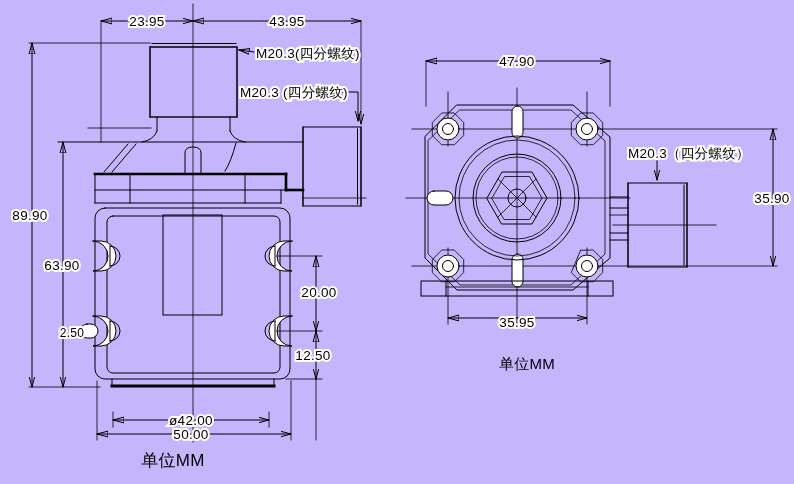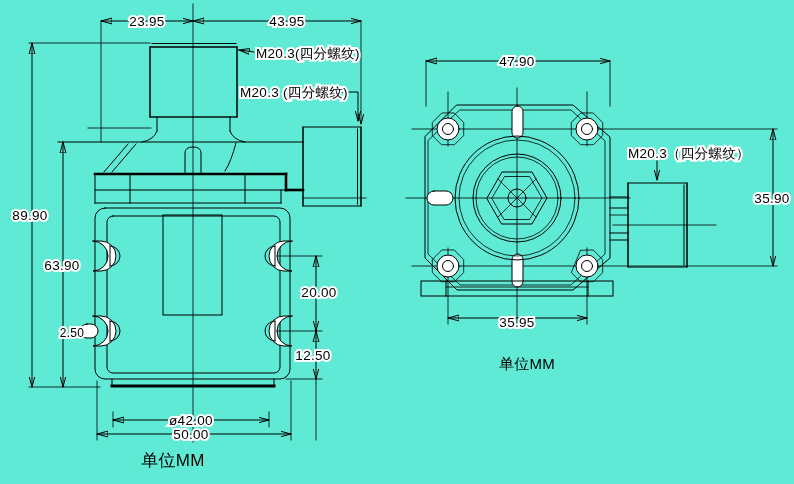--- a/index.html
+++ b/index.html
@@ -1,16 +1,16 @@
 <!DOCTYPE html>
 <html><head>
 <meta charset="utf-8">
 <style>
   html,body{margin:0;padding:0;background:#ffffff;}
-  .stage{position:relative;width:794px;height:484px;background:#5eead4;overflow:hidden;
+  .stage{position:relative;width:794px;height:484px;background:#c4b5fd;overflow:hidden;
          font-family:"Liberation Sans","DejaVu Sans",sans-serif;}
   svg{position:absolute;left:0;top:0;}
   .ln line,.ln path,.ln rect,.ln circle,.ln polyline,.ln polygon{
       fill:none;stroke:#000;stroke-width:1;stroke-linecap:square;}
   .thin{stroke-width:0.8 !important;}
   .thick{stroke-width:2.6 !important;}
   .xthick{stroke-width:3 !important;}
   .fw{fill:#ffffff !important;}
   text{font-family:"Liberation Sans","DejaVu Sans",sans-serif;fill:#000;stroke:#fff;
        stroke-width:4px;paint-order:stroke;font-size:13.5px;letter-spacing:0.3px;}

